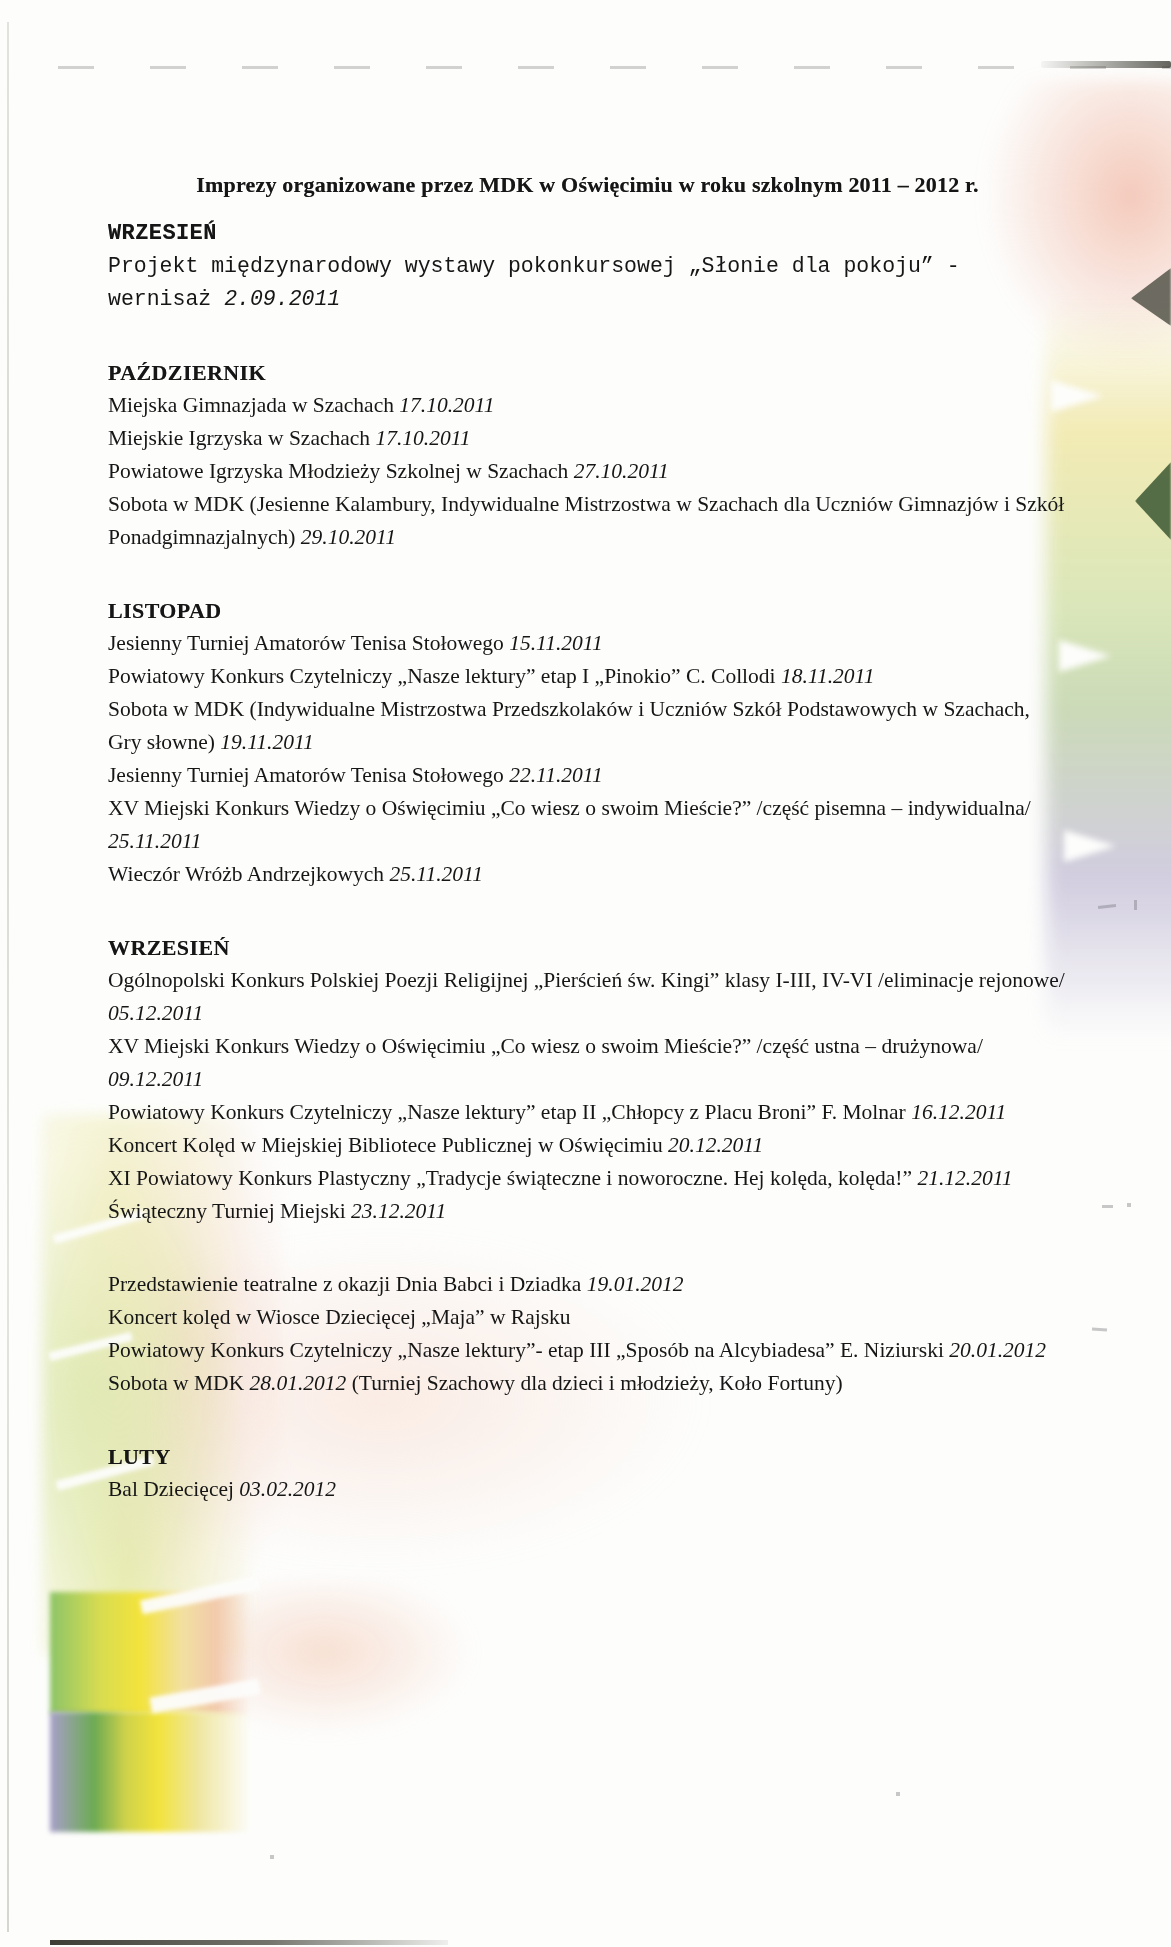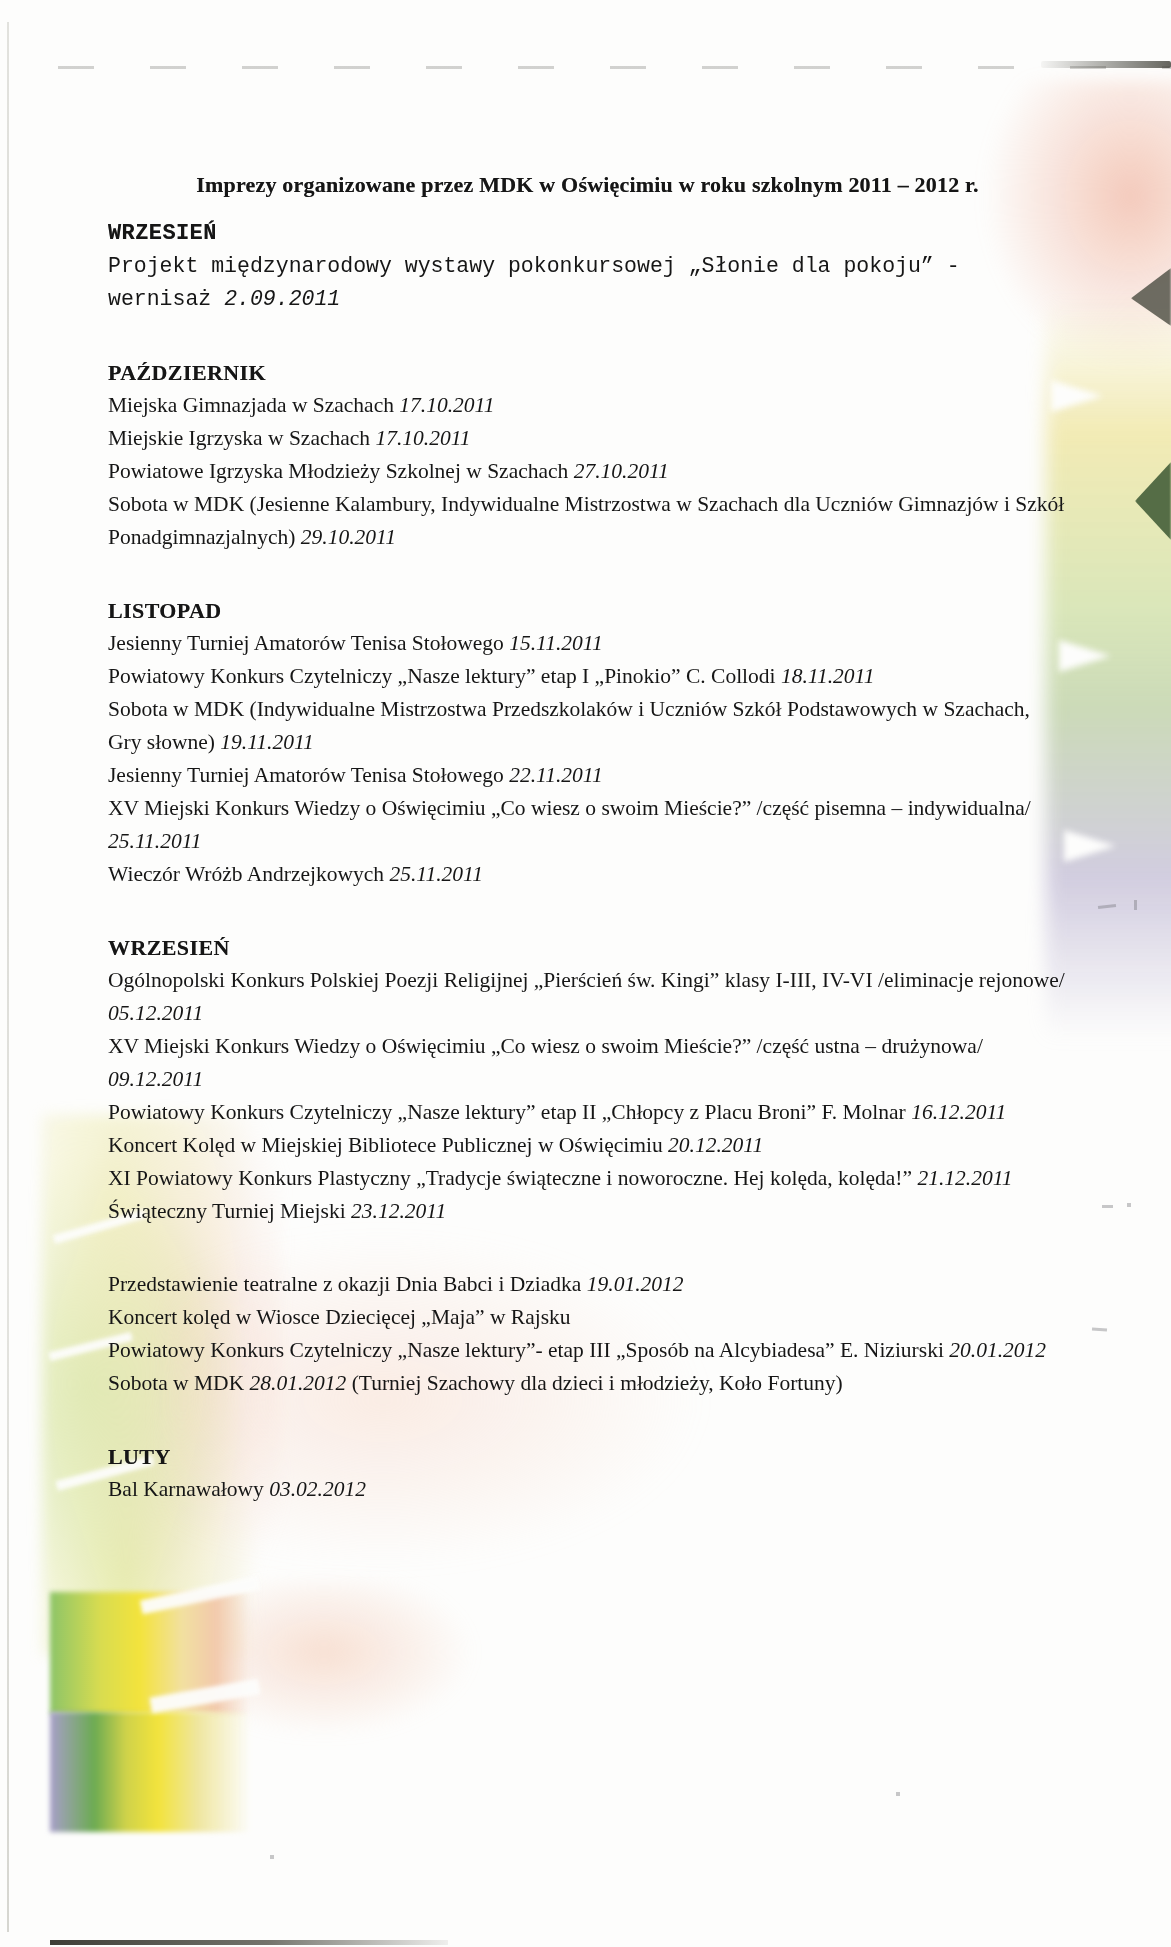--- a/index.html
+++ b/index.html
@@ -219,18 +219,18 @@
 
     <div class="item"><span class="t">Powiatowy Konkurs Czytelniczy „Nasze lektury”- etap III „Sposób na Alcybiadesa”  E. Niziurski</span> <span class="d">20.01.2012</span><span class="d2 t2" style="font-style: normal;"></span></div>
 
     <div class="item"><span class="t">Sobota w MDK</span> <span class="d">28.01.2012</span><span class="d2 t2" style="font-style: normal;"> (Turniej Szachowy dla dzieci i młodzieży, Koło Fortuny)</span></div>
   </div>
     </section>
 
     <section class="section">
       <div class="heading">LUTY</div>
       <div class="items">
-    <div class="item"><span class="t">Bal Karnawałowy</span> <span class="d">03.02.2012</span><span class="d2 t2" style="font-style: normal;"></span></div>
+    <div class="item"><span class="t">Bal Dziecięcej</span> <span class="d">03.02.2012</span><span class="d2 t2" style="font-style: normal;"></span></div>
   </div>
     </section>
   </main>
 
 </div>
 
 </body></html>

